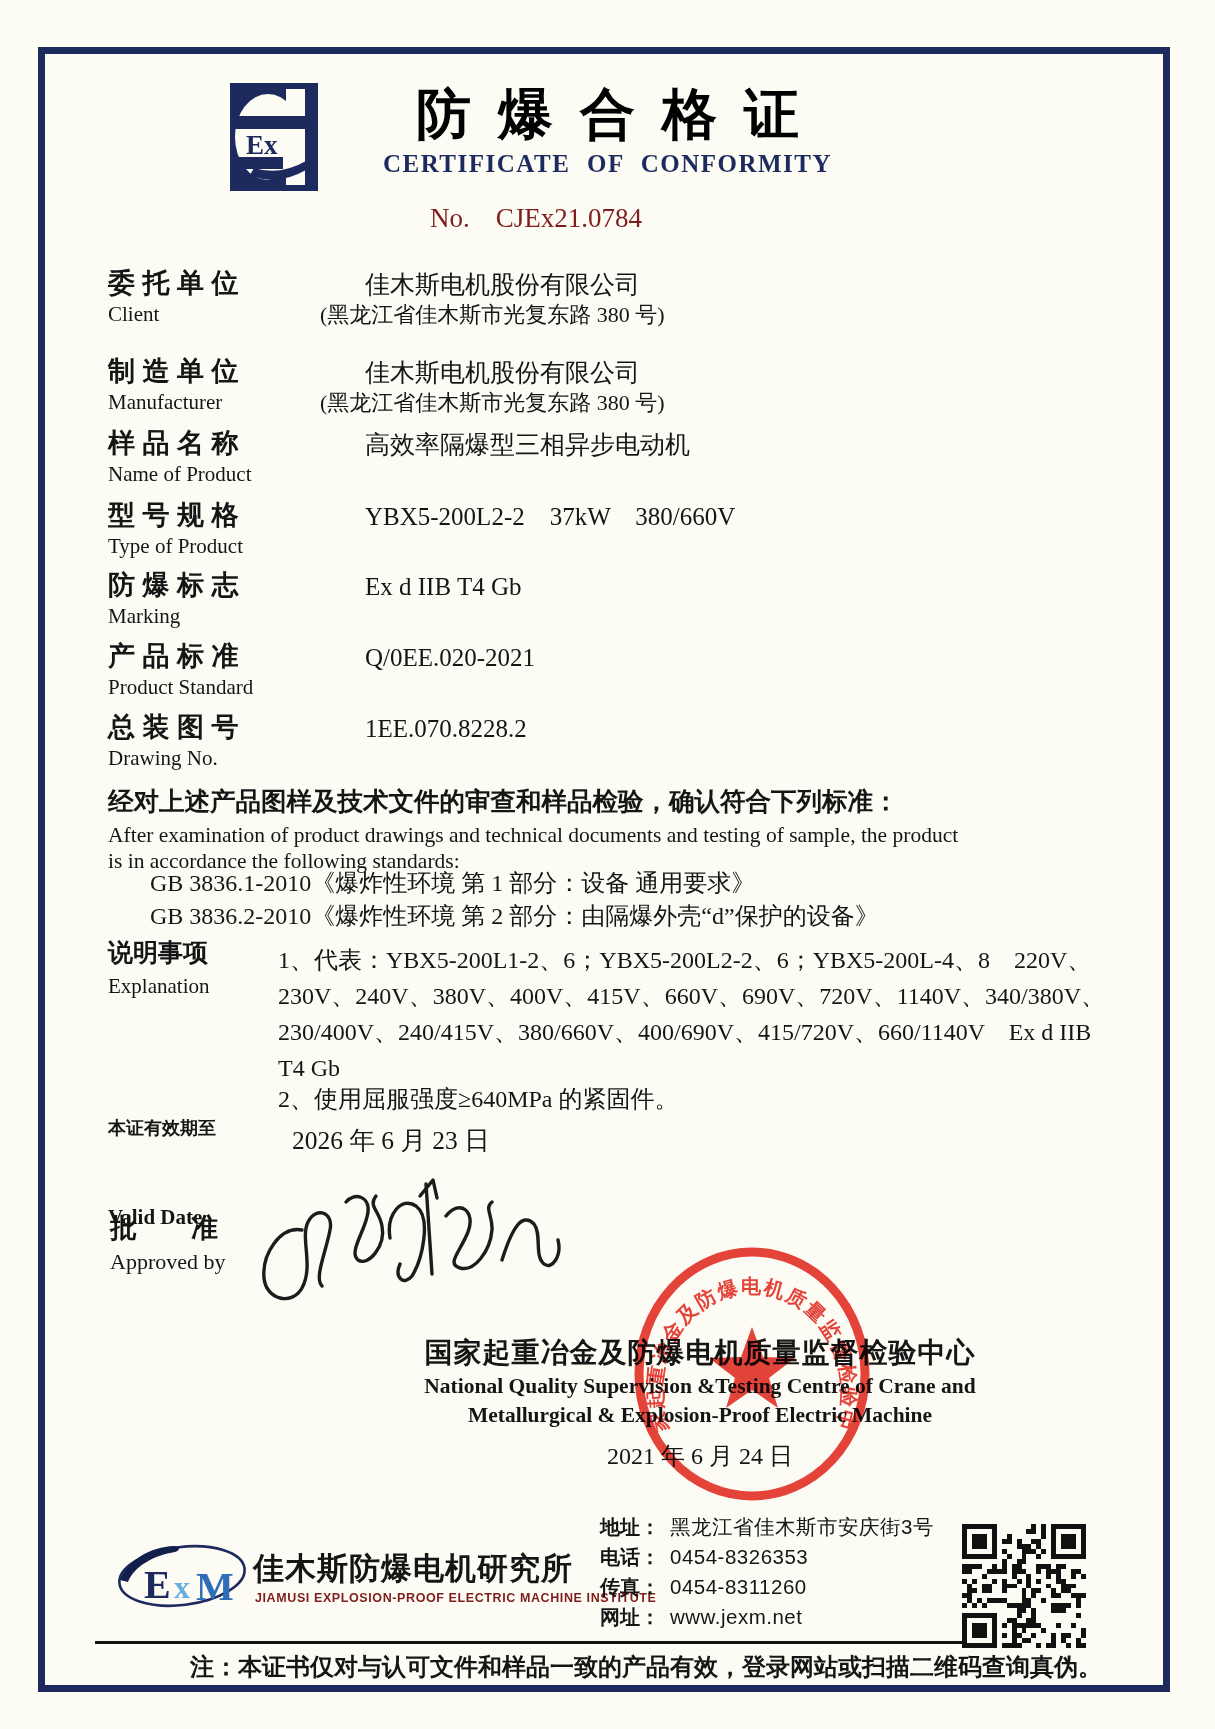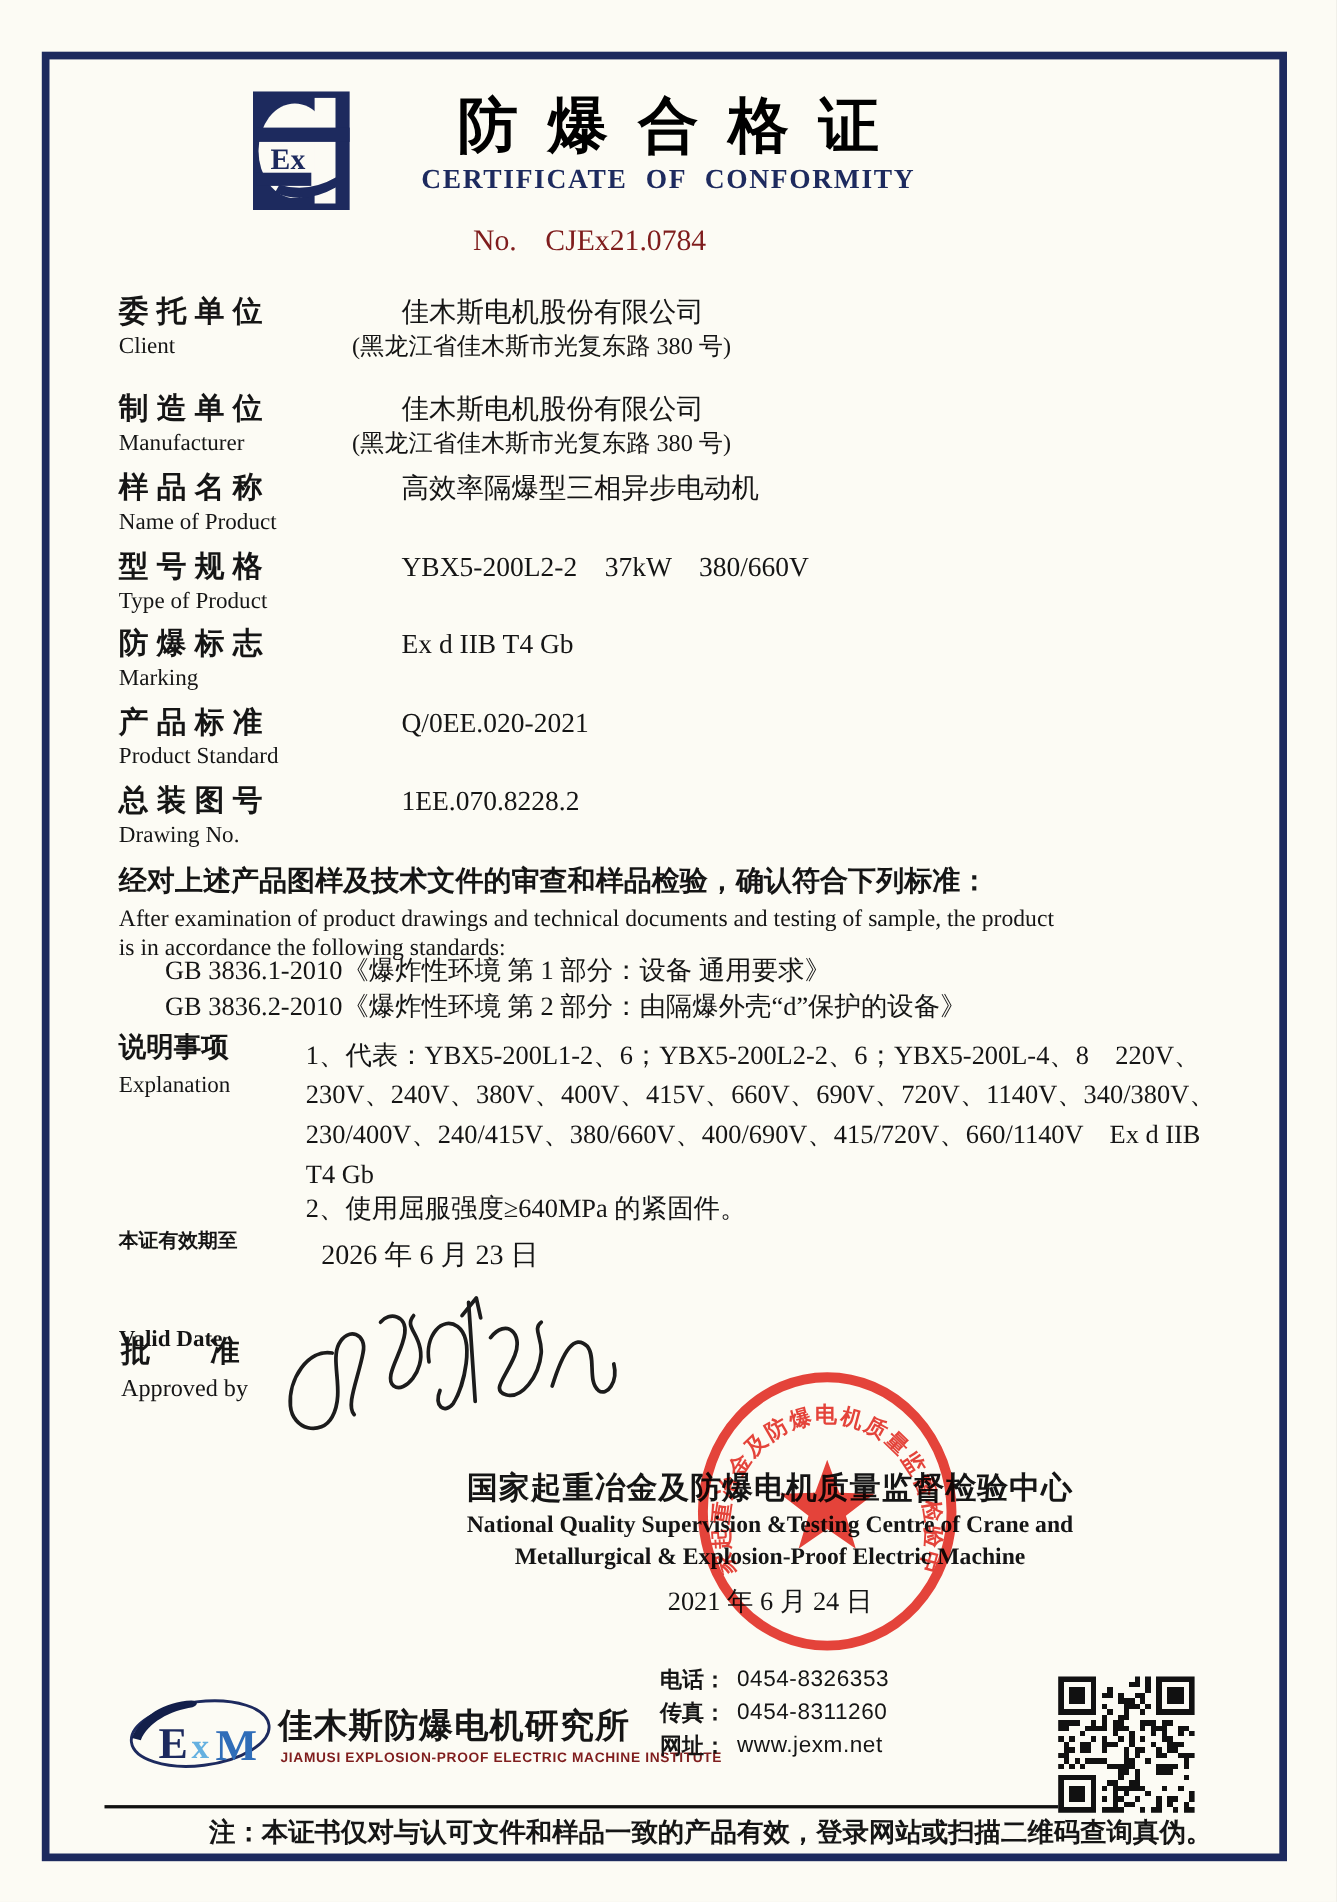--- a/index.html
+++ b/index.html
@@ -152,20 +152,24 @@
     <path d="M6,42 C14,22 36,9 60,8 C66,8 67,12 61,14 C41,17 20,28 14,44 Z" fill="#131f4a"></path>
     <text x="30" y="60" font-size="40" font-weight="bold" fill="#1d2a5e" font-family="Liberation Sans,sans-serif">E</text>
     <text x="60" y="60" font-size="32" font-weight="bold" fill="#64b0e0" font-family="Liberation Sans,sans-serif">x</text>
     <text x="82" y="62" font-size="40" font-weight="bold" fill="#2f6db8" font-family="Liberation Sans,sans-serif">M</text>
   </svg>
 
   <div class="abs inst-cn">佳木斯防爆电机研究所</div>
   <div class="abs inst-en">JIAMUSI EXPLOSION-PROOF ELECTRIC MACHINE INSTITUTE</div>
 
   <div class="abs contacts">
+    <div class="c-row">
+      <span class="c-lab">地址：</span>
+      <span class="c-val">黑龙江省佳木斯市安庆街3号</span>
+    </div>
     <div class="c-row">
       <span class="c-lab">电话：</span>
       <span class="c-val">0454-8326353</span>
     </div>
     <div class="c-row">
       <span class="c-lab">传真：</span>
       <span class="c-val">0454-8311260</span>
     </div>
     <div class="c-row">
       <span class="c-lab">网址：</span>

